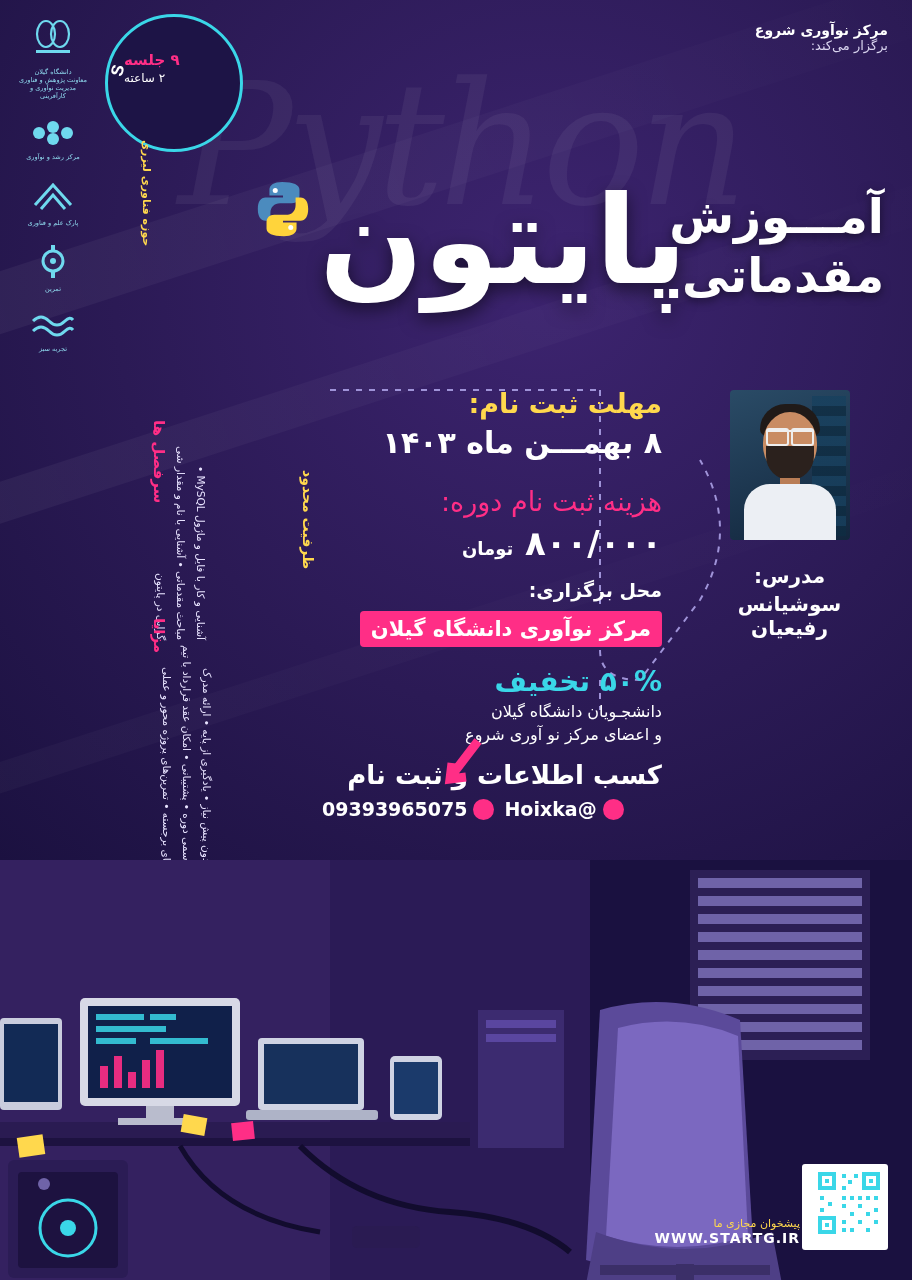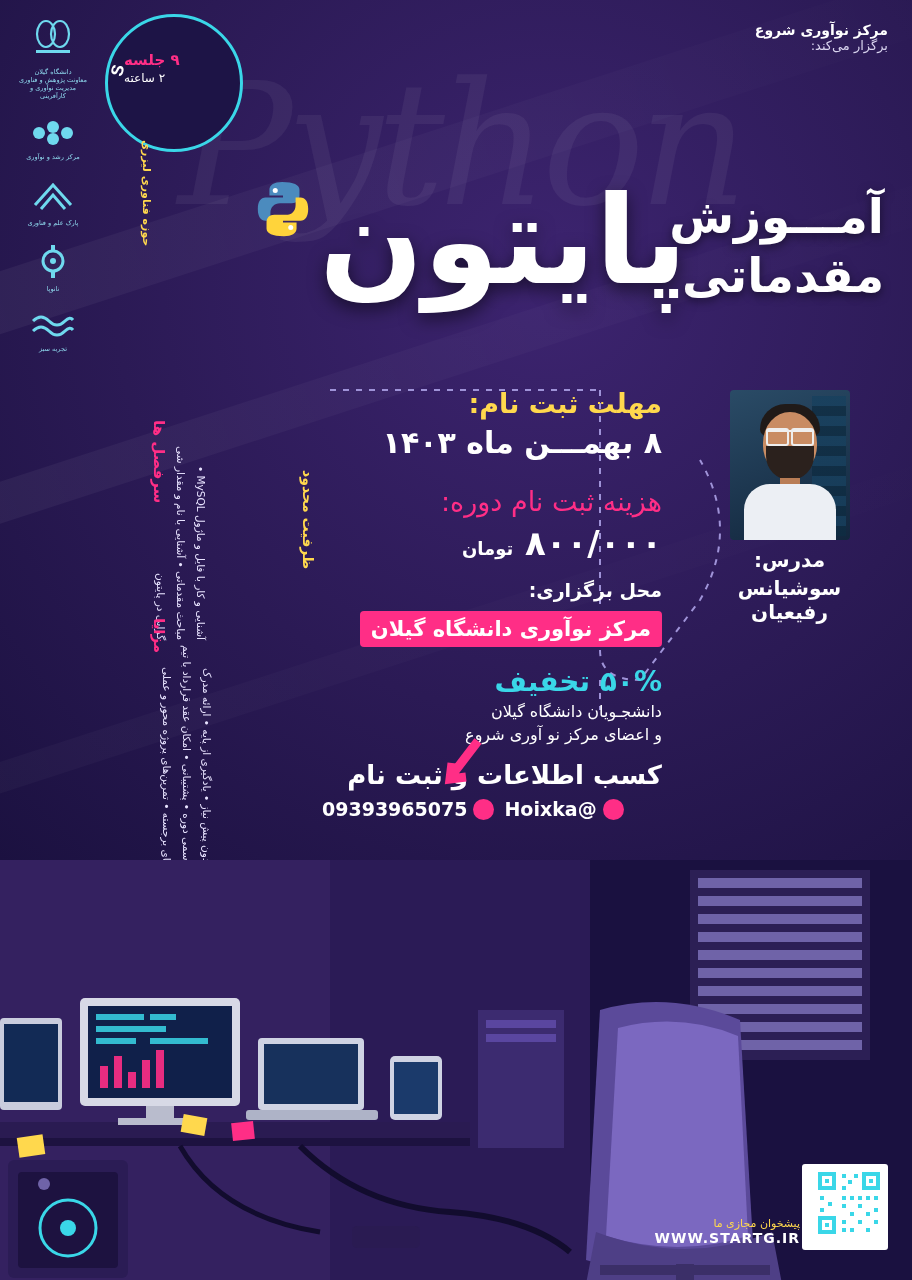--- a/index.html
+++ b/index.html
@@ -96,21 +96,21 @@
   }
   .photo .head{position:absolute;left:33px;top:22px;width:54px;height:62px;border-radius:50% 50% 45% 45%;background:#c98c63;}
   .photo .hair{position:absolute;left:30px;top:14px;width:60px;height:32px;border-radius:30px 30px 8px 8px;background:#201a18;}
   .photo .beard{position:absolute;left:36px;top:56px;width:48px;height:34px;border-radius:0 0 26px 26px;background:#2b211d;}
   .photo .glass{position:absolute;left:36px;top:40px;width:48px;height:12px;border-top:2px solid #f0f0f0;}
   .photo .glass i{position:absolute;top:-4px;width:19px;height:14px;border:2px solid #eee;border-radius:3px;}
   .photo .glass i.l{left:0}.photo .glass i.r{right:0}
   .photo .body{position:absolute;left:14px;bottom:0;width:92px;height:56px;background:#eceff4;border-radius:26px 26px 0 0;}
   .photo .neck{position:absolute;left:50px;bottom:44px;width:20px;height:18px;background:#b97d56;}
   .photo .win{position:absolute;right:4px;top:6px;width:34px;height:140px;background:repeating-linear-gradient(180deg,#17405e 0 10px,#0e2c42 10px 20px);opacity:.8;}
-  .instructor .role{margin-top:8px;color:#fff;font-size:20px;font-weight:bold;direction:rtl;}
+  .instructor .role{margin-top:24px;color:#fff;font-size:20px;font-weight:bold;direction:rtl;}
   .instructor .name{margin-top:4px;color:#fff;font-size:20px;font-weight:bold;direction:rtl;}
   
   .scene{position:absolute;left:0;bottom:0;width:912px;height:420px;}
   .qr{
     position:absolute;right:24px;bottom:30px;width:78px;height:78px;background:#fff;padding:4px;border-radius:3px;
   }
   .qrtext{position:absolute;right:112px;bottom:34px;text-align:right;direction:rtl;}
   .qrtext .t1{color:#ffd84d;font-size:11px;}
   .qrtext .t2{color:#fff;font-size:14px;font-weight:bold;letter-spacing:1px;direction:ltr;}
   .arrow{position:absolute;top:735px;right:420px;width:60px;height:60px;}
@@ -172,21 +172,21 @@
         </svg>
       <span class="cap">پارک علم و فناوری</span>
     </div>
     <div class="logo-item">
       <svg width="44" height="34" viewBox="0 0 44 34">
           <circle cx="22" cy="16" r="10" fill="none" stroke="#6fd9ee" stroke-width="3"></circle>
           <circle cx="22" cy="16" r="3" fill="#6fd9ee"></circle>
           <rect x="20" y="0" width="4" height="6" fill="#6fd9ee"></rect>
           <rect x="20" y="27" width="4" height="6" fill="#6fd9ee"></rect>
         </svg>
-      <span class="cap">نانوپا</span>
+      <span class="cap">تمرین</span>
     </div>
     <div class="logo-item">
       <svg width="46" height="28" viewBox="0 0 46 28">
           <path d="M3 10 q8 -8 16 0 q8 8 16 0 q5 -5 8 -1" fill="none" stroke="#6fd9ee" stroke-width="3"></path>
           <path d="M3 20 q8 -8 16 0 q8 8 16 0 q5 -5 8 -1" fill="none" stroke="#6fd9ee" stroke-width="3"></path>
         </svg>
       <span class="cap">تجربه سبز</span>
     </div>
   </div>
 

